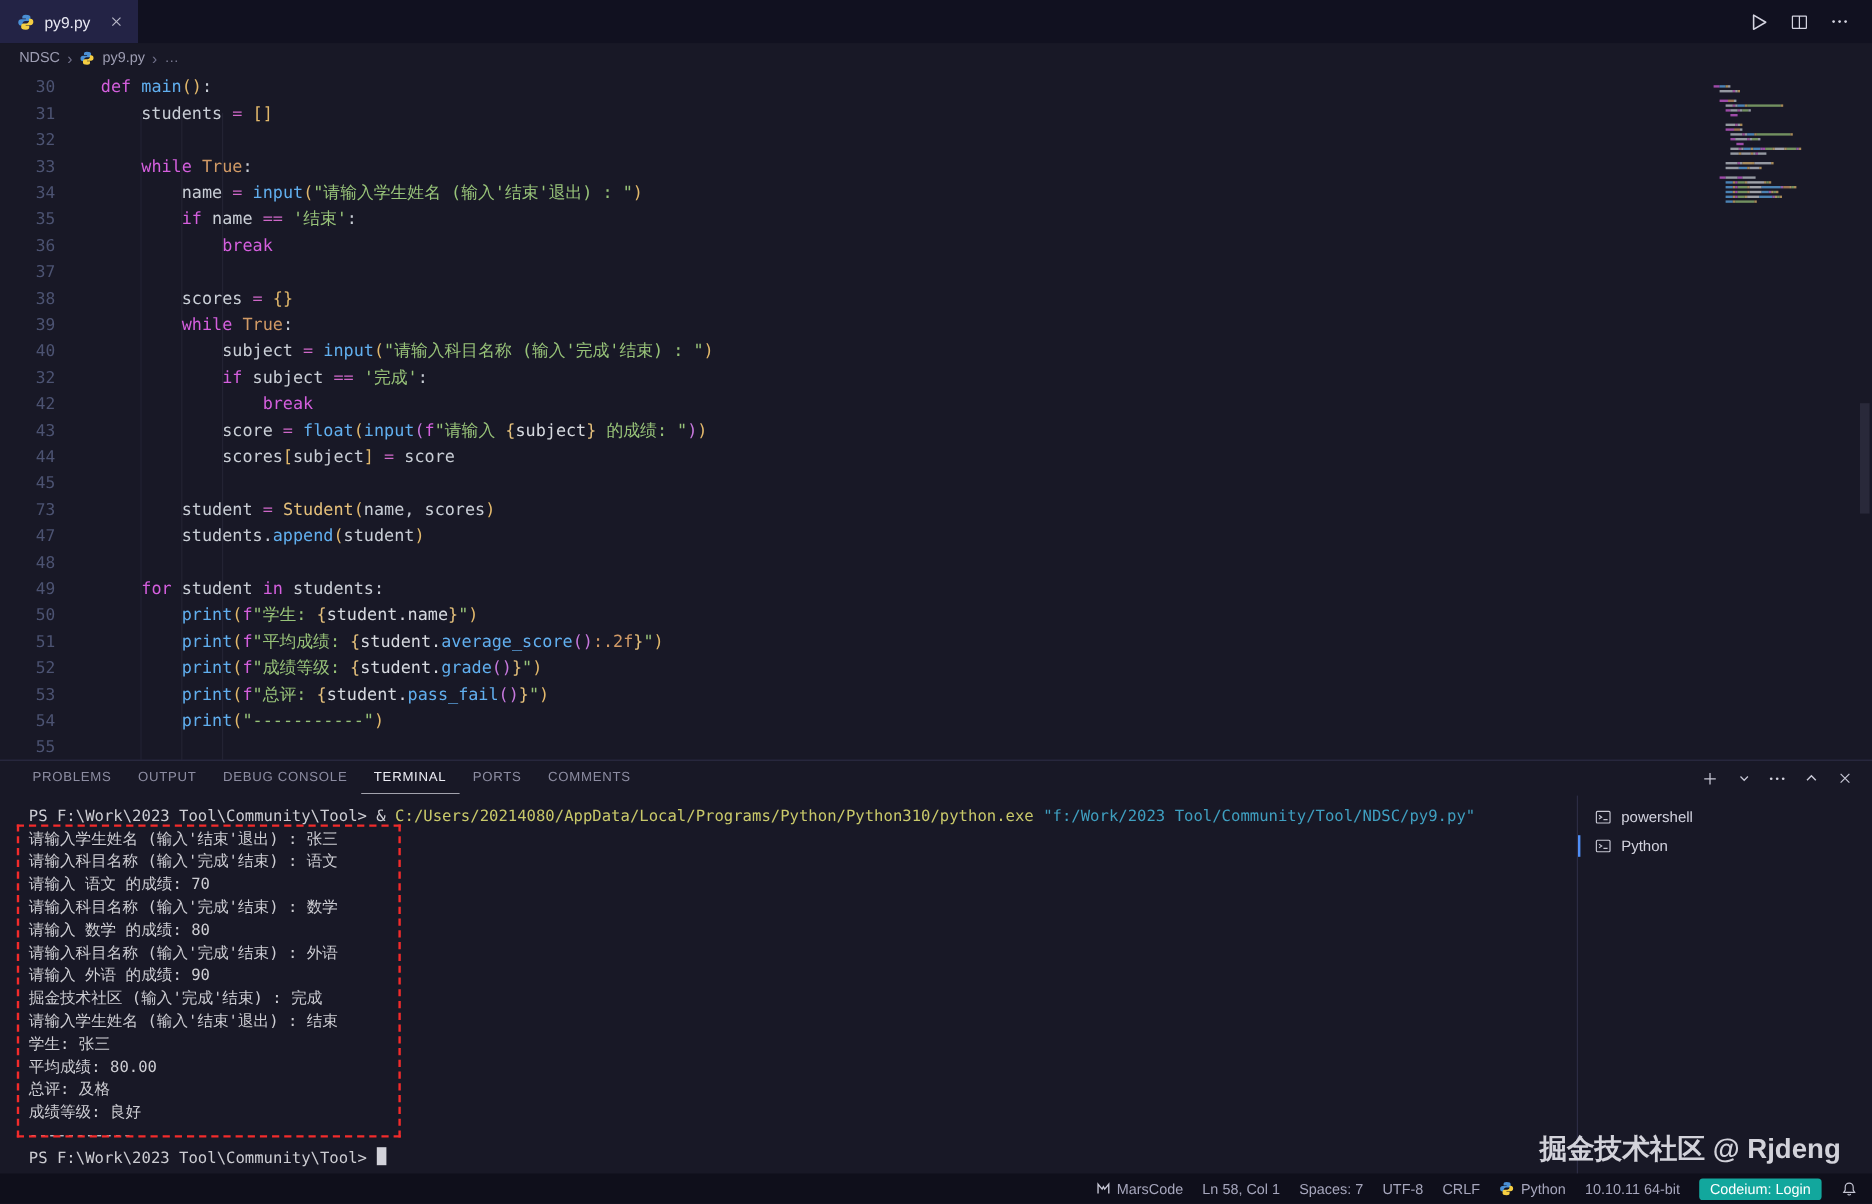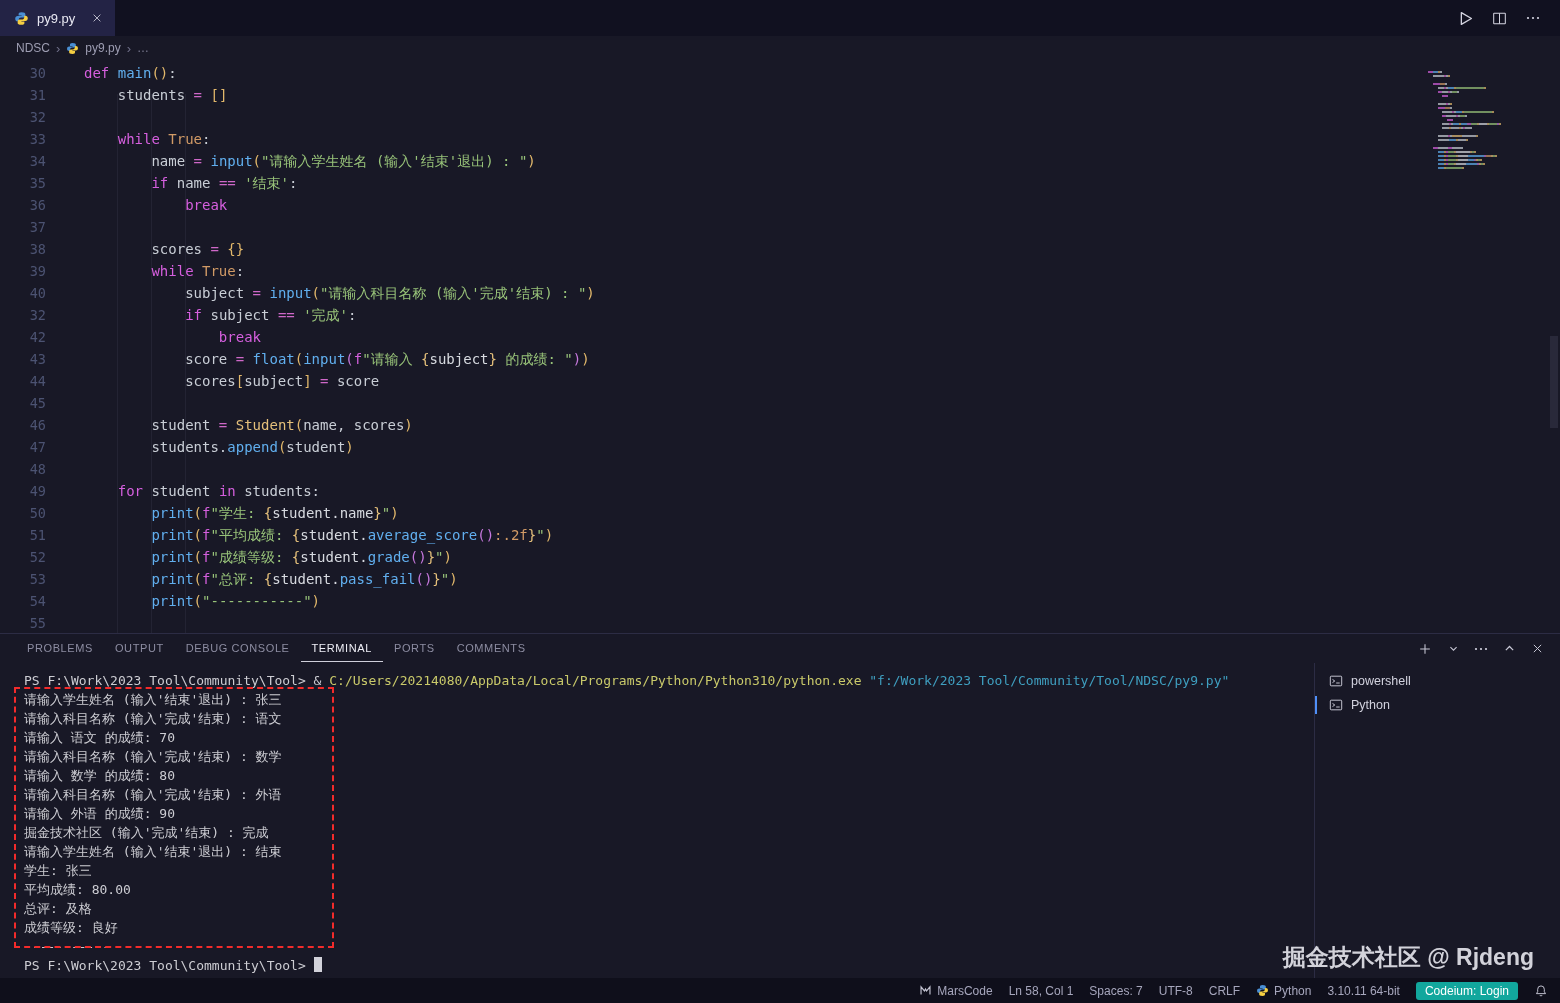--- a/index.html
+++ b/index.html
@@ -145,21 +145,21 @@
       <div class="code-line"><span class="gutter">36</span><span class="code"><span class="tk-t">            </span><span class="tk-kw">break</span></span></div>
       <div class="code-line"><span class="gutter">37</span><span class="code"></span></div>
       <div class="code-line"><span class="gutter">38</span><span class="code"><span class="tk-t">        scores </span><span class="tk-op">=</span><span class="tk-t"> </span><span class="tk-br">{}</span></span></div>
       <div class="code-line"><span class="gutter">39</span><span class="code"><span class="tk-t">        </span><span class="tk-kw">while </span><span class="tk-const">True</span><span class="tk-t">:</span></span></div>
       <div class="code-line"><span class="gutter">40</span><span class="code"><span class="tk-t">            subject </span><span class="tk-op">=</span><span class="tk-t"> </span><span class="tk-fn">input</span><span class="tk-br">(</span><span class="tk-str">"请输入科目名称 (输入'完成'结束) : "</span><span class="tk-br">)</span></span></div>
       <div class="code-line"><span class="gutter">32</span><span class="code"><span class="tk-t">            </span><span class="tk-kw">if </span><span class="tk-t">subject </span><span class="tk-op">==</span><span class="tk-t"> </span><span class="tk-str">'完成'</span><span class="tk-t">:</span></span></div>
       <div class="code-line"><span class="gutter">42</span><span class="code"><span class="tk-t">                </span><span class="tk-kw">break</span></span></div>
       <div class="code-line"><span class="gutter">43</span><span class="code"><span class="tk-t">            score </span><span class="tk-op">=</span><span class="tk-t"> </span><span class="tk-fn">float</span><span class="tk-br">(</span><span class="tk-fn">input</span><span class="tk-br2">(</span><span class="tk-kw">f</span><span class="tk-str">"请输入 </span><span class="tk-ib">{</span><span class="tk-iv">subject</span><span class="tk-ib">}</span><span class="tk-str"> 的成绩: "</span><span class="tk-br2">)</span><span class="tk-br">)</span></span></div>
       <div class="code-line"><span class="gutter">44</span><span class="code"><span class="tk-t">            scores</span><span class="tk-br">[</span><span class="tk-t">subject</span><span class="tk-br">]</span><span class="tk-t"> </span><span class="tk-op">=</span><span class="tk-t"> score</span></span></div>
       <div class="code-line"><span class="gutter">45</span><span class="code"></span></div>
-      <div class="code-line"><span class="gutter">46</span><span class="code"><span class="tk-t">        student </span><span class="tk-op">=</span><span class="tk-t"> </span><span class="tk-cls">Student</span><span class="tk-br">(</span><span class="tk-t">name, scores</span><span class="tk-br">)</span></span></div>
+      <div class="code-line"><span class="gutter">73</span><span class="code"><span class="tk-t">        student </span><span class="tk-op">=</span><span class="tk-t"> </span><span class="tk-cls">Student</span><span class="tk-br">(</span><span class="tk-t">name, scores</span><span class="tk-br">)</span></span></div>
       <div class="code-line"><span class="gutter">47</span><span class="code"><span class="tk-t">        students.</span><span class="tk-fn">append</span><span class="tk-br">(</span><span class="tk-t">student</span><span class="tk-br">)</span></span></div>
       <div class="code-line"><span class="gutter">48</span><span class="code"></span></div>
       <div class="code-line"><span class="gutter">49</span><span class="code"><span class="tk-t">    </span><span class="tk-kw">for </span><span class="tk-t">student </span><span class="tk-kw">in </span><span class="tk-t">students:</span></span></div>
       <div class="code-line"><span class="gutter">50</span><span class="code"><span class="tk-t">        </span><span class="tk-fn">print</span><span class="tk-br">(</span><span class="tk-kw">f</span><span class="tk-str">"学生: </span><span class="tk-ib">{</span><span class="tk-iv">student.name</span><span class="tk-ib">}</span><span class="tk-str">"</span><span class="tk-br">)</span></span></div>
       <div class="code-line"><span class="gutter">51</span><span class="code"><span class="tk-t">        </span><span class="tk-fn">print</span><span class="tk-br">(</span><span class="tk-kw">f</span><span class="tk-str">"平均成绩: </span><span class="tk-ib">{</span><span class="tk-iv">student.</span><span class="tk-fn">average_score</span><span class="tk-br2">()</span><span class="tk-num">:.2f</span><span class="tk-ib">}</span><span class="tk-str">"</span><span class="tk-br">)</span></span></div>
       <div class="code-line"><span class="gutter">52</span><span class="code"><span class="tk-t">        </span><span class="tk-fn">print</span><span class="tk-br">(</span><span class="tk-kw">f</span><span class="tk-str">"成绩等级: </span><span class="tk-ib">{</span><span class="tk-iv">student.</span><span class="tk-fn">grade</span><span class="tk-br2">()</span><span class="tk-ib">}</span><span class="tk-str">"</span><span class="tk-br">)</span></span></div>
       <div class="code-line"><span class="gutter">53</span><span class="code"><span class="tk-t">        </span><span class="tk-fn">print</span><span class="tk-br">(</span><span class="tk-kw">f</span><span class="tk-str">"总评: </span><span class="tk-ib">{</span><span class="tk-iv">student.</span><span class="tk-fn">pass_fail</span><span class="tk-br2">()</span><span class="tk-ib">}</span><span class="tk-str">"</span><span class="tk-br">)</span></span></div>
       <div class="code-line"><span class="gutter">54</span><span class="code"><span class="tk-t">        </span><span class="tk-fn">print</span><span class="tk-br">(</span><span class="tk-str">"-----------"</span><span class="tk-br">)</span></span></div>
       <div class="code-line"><span class="gutter">55</span><span class="code"></span></div>
     </div>
@@ -309,21 +309,21 @@
       <div class="sb-item">
         <span class="icon">
           <svg width="13" height="13" viewBox="0 0 16 16">
             <path d="M7.9 1.3c-2.3 0-3 .9-3 2v1.5h3.2v.6H3.9c-1.5 0-2.6 1-2.6 2.8 0 1.7 1 2.8 2.6 2.8h1.2V9.2c0-1.3 1.1-2.3 2.4-2.3h2.7c1.1 0 1.9-.9 1.9-2V3.3c0-1.1-1-2-4.2-2z" fill="#4a8fd4"></path>
             <path d="M8.1 14.7c2.3 0 3-.9 3-2v-1.5H7.9v-.6h4.2c1.5 0 2.6-1 2.6-2.8 0-1.7-1-2.8-2.6-2.8h-1.2v1.8c0 1.3-1.1 2.3-2.4 2.3H5.8c-1.1 0-1.9.9-1.9 2v1.6c0 1.1 1 2 4.2 2z" fill="#f5ce42"></path>
           </svg>
         </span>
         <span>Python</span>
       </div>
       <div class="sb-item">
-        <span>3.10.11 64-bit</span>
+        <span>10.10.11 64-bit</span>
       </div>
       <div class="sb-item badge">
         <span>Codeium: Login</span>
       </div>
       <div class="sb-item">
         <span class="icon">
           <svg width="14" height="14" viewBox="0 0 16 16" fill="none" stroke="#c6c6d4" stroke-width="1.1">
             <path d="M8 2.2a3.8 3.8 0 0 0-3.8 3.8v2.8L2.8 11h10.4l-1.4-2.2V6A3.8 3.8 0 0 0 8 2.2z"></path>
             <path d="M6.6 12.6a1.5 1.5 0 0 0 2.8 0"></path>
           </svg>

